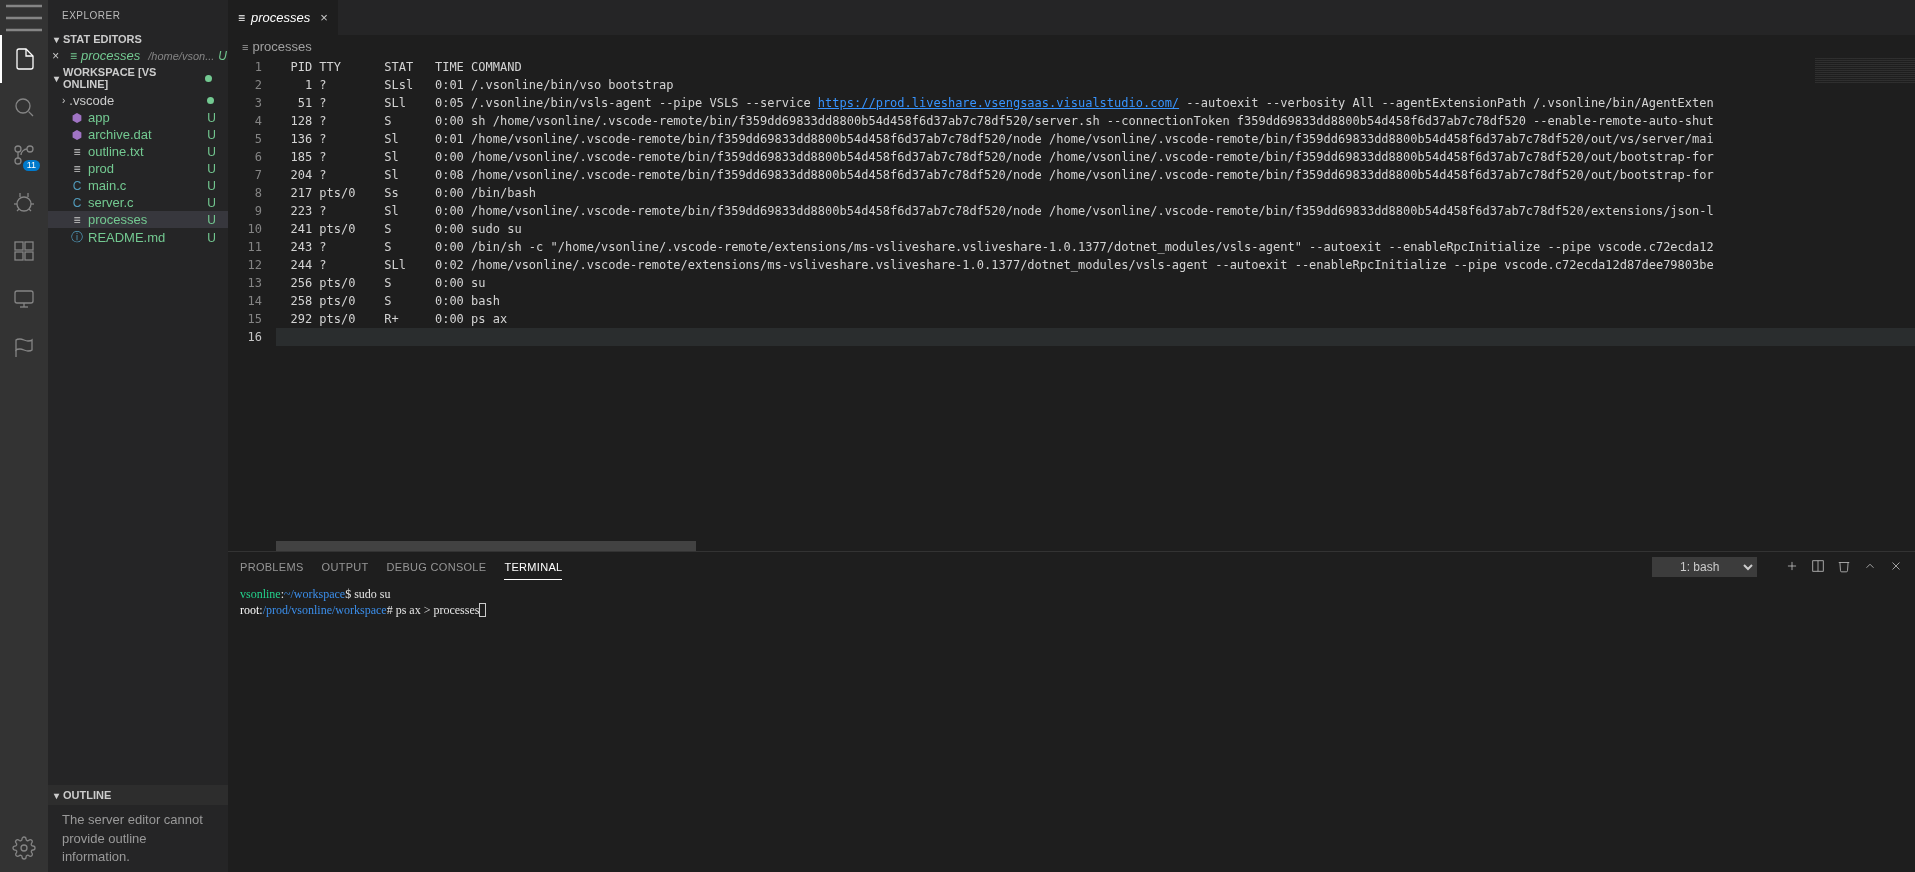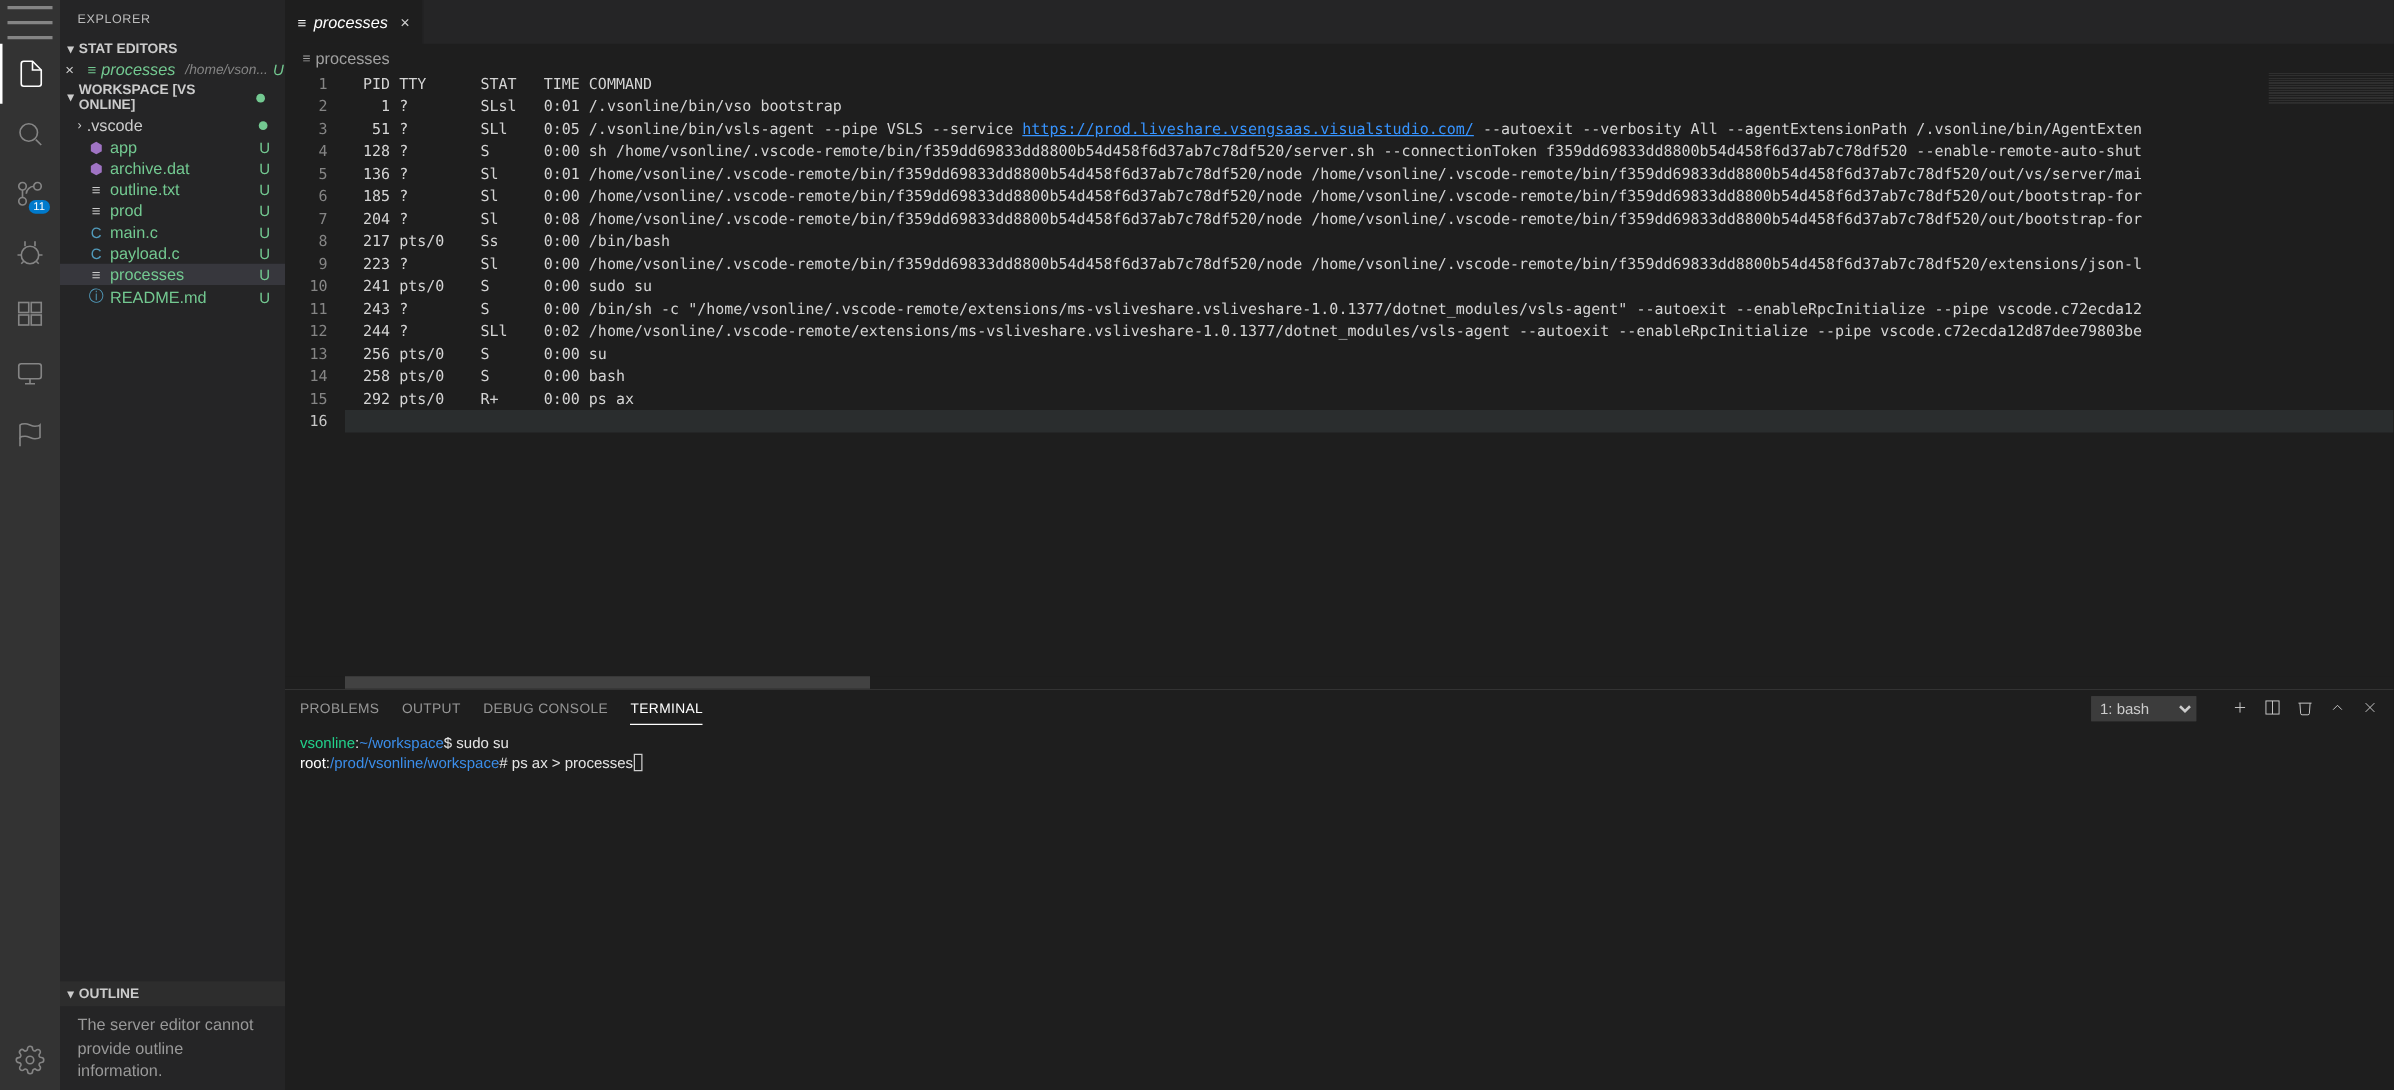--- a/index.html
+++ b/index.html
@@ -43,24 +43,24 @@
 .code .line.active { background: #2a2d2e; width: 100%; }
 .code a { color: #3794ff; text-decoration: underline; }
 .minimap { position: absolute; top: 0; right: 0; width: 100px; height: 25px; background: repeating-linear-gradient(0deg, #3a3a3a 0 1px, #1e1e1e 1px 2px); opacity: 0.6; }
 .hscroll { height: 10px; background: #1e1e1e; position: relative; }
 .hscroll-thumb { position: absolute; left: 48px; top: 0; height: 10px; width: 420px; background: #424242; }
 .panel { height: 321px; display: flex; flex-direction: column; border-top: 1px solid #333; }
 .panel-tabs { height: 30px; display: flex; align-items: center; padding: 0 12px; gap: 18px; font-size: 11px; color: #969696; }
 .panel-tabs .ptab { padding: 6px 0; letter-spacing: 0.3px; }
 .panel-tabs .ptab.active { color: #fff; border-bottom: 1px solid #fff; }
 .panel-tabs .spacer { flex: 1; }
-.term-select { background: #3c3c3c; color: #ccc; border: 1px solid #3c3c3c; font-size: 12px; padding: 1px 20px 1px 2px; }
+.term-select { background: #3c3c3c; color: #ccc; border: 1px solid #3c3c3c; font-size: 12px; padding: 1px 20px 1px 23px; }
 .panel-icons { display: flex; gap: 12px; margin-left: 10px; }
 .panel-icons svg { width: 14px; height: 14px; stroke: #ccc; fill: none; stroke-width: 1.3; }
-.term-body { flex: 1; padding: 4px 12px; font-family: Liberation Sans, sans-serif; font-size: 12px; line-height: 16px; white-space: pre; }
+.term-body { flex: 1; padding: 4px 12px; font-family: Liberation Serif, serif; font-size: 12px; line-height: 16px; white-space: pre; }
 .term-body .green { color: #23d18b; }
 .term-body .red { color: #ffffff; }
 .term-body .blue { color: #3b8eea; }
 .term-body .white { color: #e5e5e5; }
 .cursor { display: inline-block; width: 7px; height: 14px; border: 1px solid #ccc; vertical-align: text-bottom; }
 </style>
 </head>
 <body>
 
 <div class="root">
@@ -182,21 +182,21 @@
           <span>prod</span>
           <span class="status">U</span>
         </div>
         <div class="file-entry untracked">
           <span class="icon" style="color: rgb(81, 154, 186);">C</span>
           <span>main.c</span>
           <span class="status">U</span>
         </div>
         <div class="file-entry untracked">
           <span class="icon" style="color: rgb(81, 154, 186);">C</span>
-          <span>payload.c</span>
+          <span>server.c</span>
           <span class="status">U</span>
         </div>
         <div class="file-entry untracked selected">
           <span class="icon" style="color: rgb(204, 204, 204);">≡</span>
           <span>processes</span>
           <span class="status">U</span>
         </div>
         <div class="file-entry untracked">
           <span class="icon" style="color: rgb(81, 154, 186);">ⓘ</span>
           <span>README.md</span>

